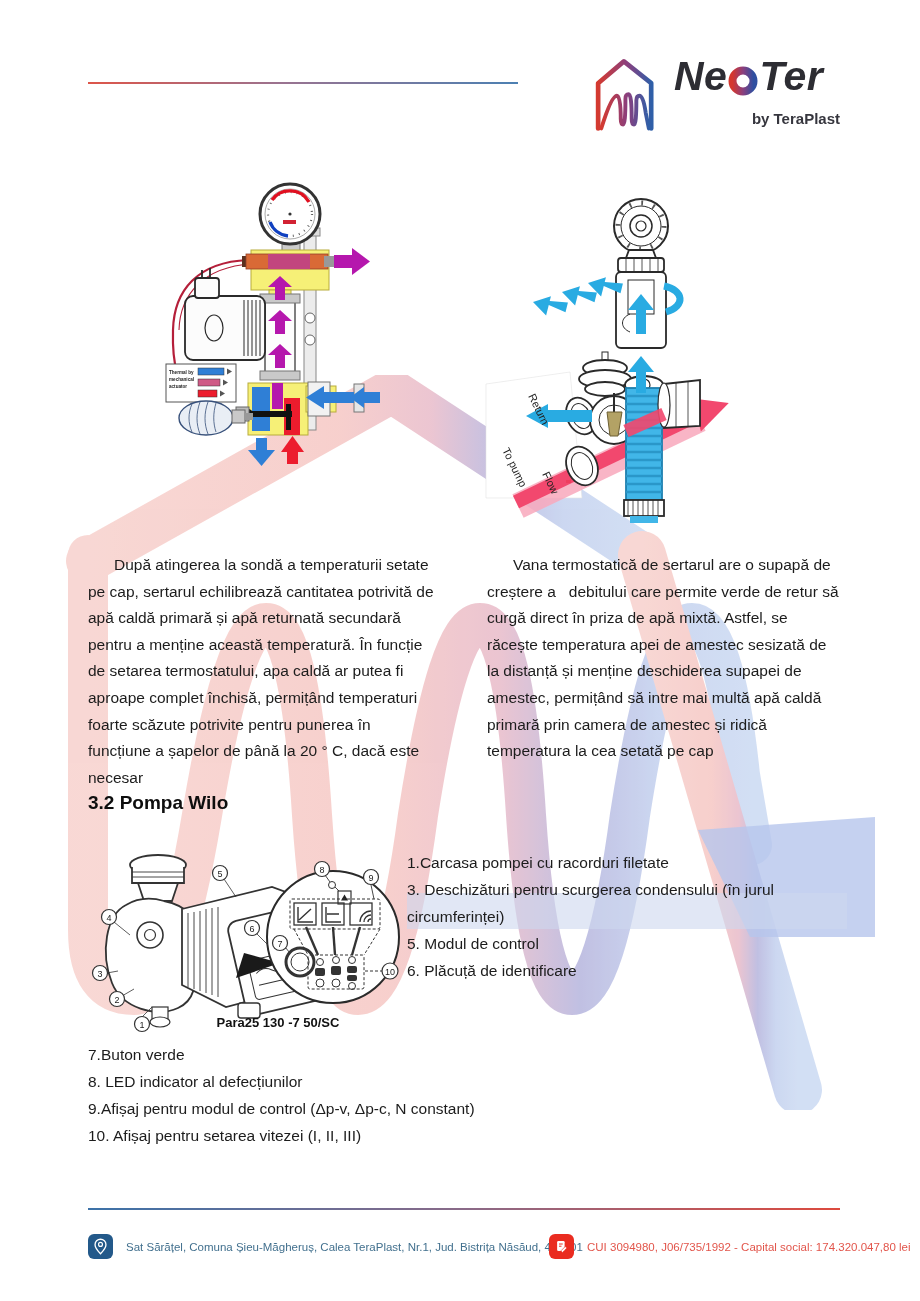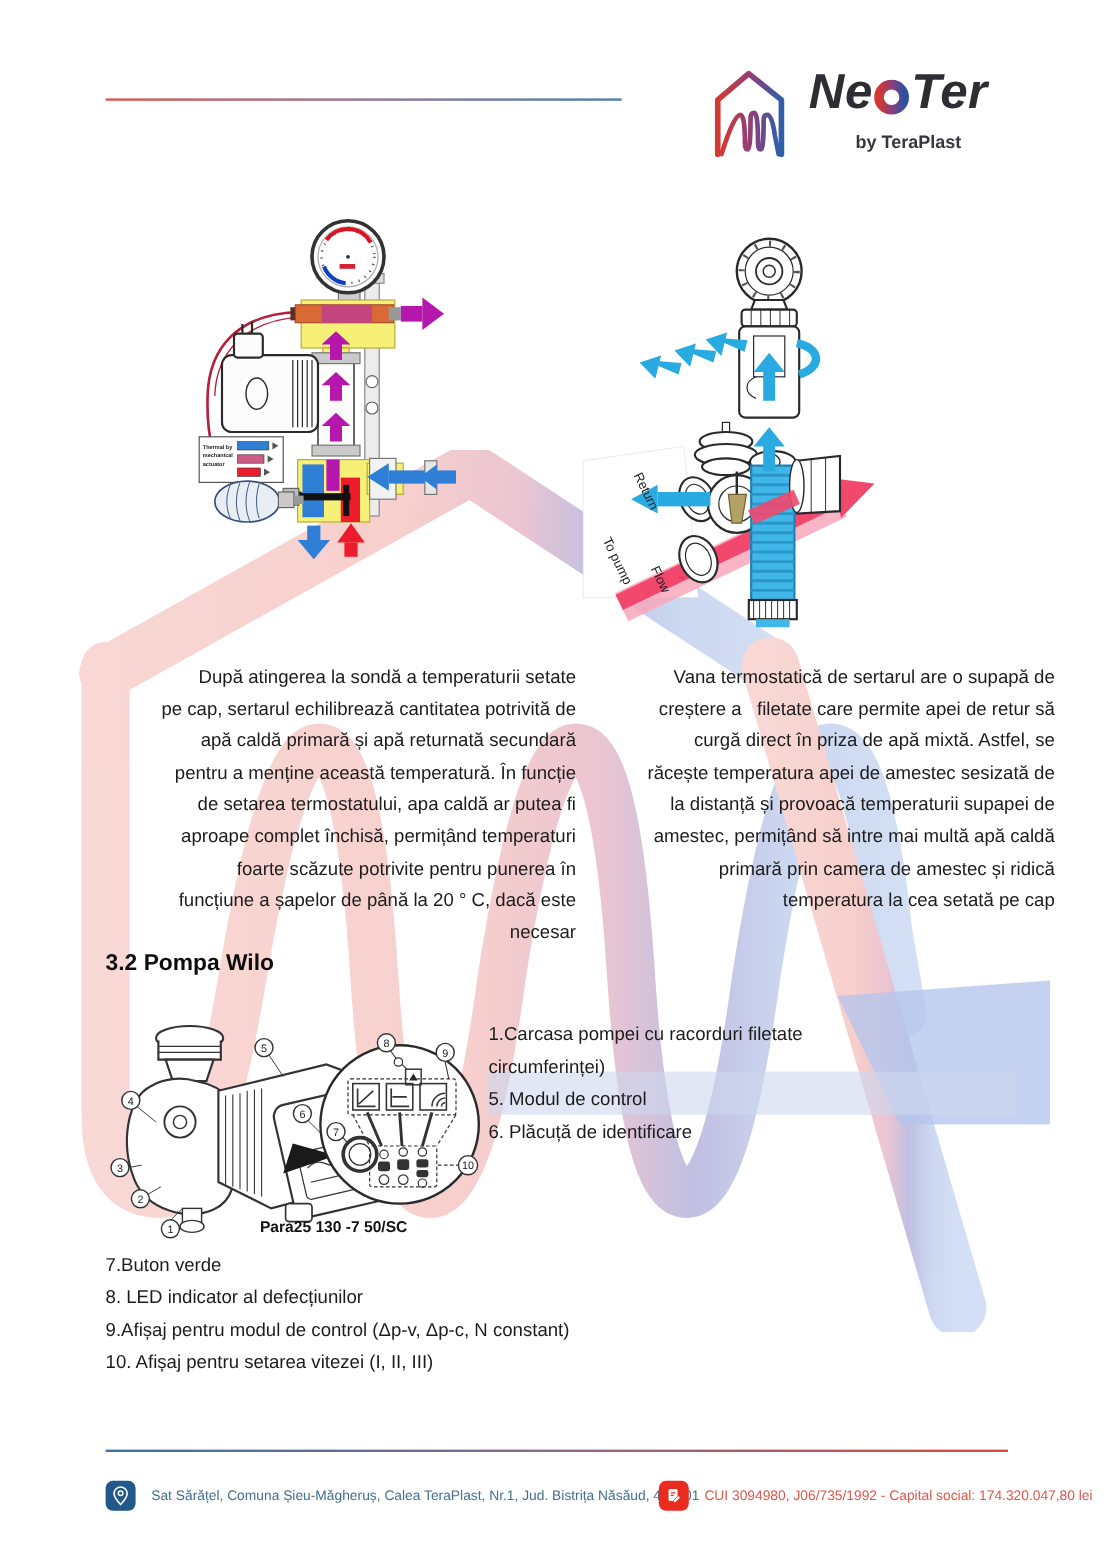--- a/index.html
+++ b/index.html
@@ -9,24 +9,24 @@
   .layer{z-index:2;}
   
   .top-rule{left:88px;top:82px;width:430px;height:2px;z-index:2;
             background:linear-gradient(to right,#dd5549,#9a7390 45%,#4c80b2);}
   .bottom-rule{left:88px;top:1208px;width:752px;height:2px;z-index:2;
             background:linear-gradient(to right,#3c72a8,#8a6a88 50%,#dd4a3e);}
   .brand{left:588px;top:46px;width:260px;height:92px;z-index:3;}
   .brand-line{position:absolute;left:86px;top:10px;display:flex;align-items:flex-end;
               font-size:41px;font-weight:bold;color:#2d2d33;letter-spacing:.5px;line-height:1;font-style:italic;}
   .brand-line .o-svg{margin:0 1px 1px 1px;}
-  .brand-sub{position:absolute;left:86px;top:64px;width:166px;text-align:center;
+  .brand-sub{position:absolute;left:86px;top:64px;width:166px;text-align:right;
              font-size:15px;font-weight:bold;color:#36363e;}
   
-  .para{font-size:15.5px;color:#1c1c1c;z-index:2;text-align:right;}
+  .para{font-size:15.5px;color:#1c1c1c;z-index:2;}
   .para .line{height:26.6px;line-height:26.6px;white-space:pre;}
   .para .line:first-child{text-indent:26px;}
   .heading{left:88px;top:792px;font-size:19px;font-weight:bold;color:#0e0e0e;z-index:2;}
   .list{font-size:15.5px;color:#1c1c1c;z-index:3;}
   .list .line{height:27px;line-height:27px;white-space:pre;}
   
   .footer-item{display:flex;align-items:center;gap:13px;z-index:2;}
   .badge{width:25px;height:25px;border-radius:6px;display:flex;align-items:center;
          justify-content:center;flex:0 0 auto;}
   .badge-blue{background:#23598a;}
@@ -314,24 +314,24 @@
     <div class="line">pentru a menține această temperatură. În funcție</div>
     <div class="line">de setarea termostatului, apa caldă ar putea fi</div>
     <div class="line">aproape complet închisă, permițând temperaturi</div>
     <div class="line">foarte scăzute potrivite pentru punerea în</div>
     <div class="line">funcțiune a șapelor de până la 20 ° C, dacă este</div>
     <div class="line">necesar</div>
   </div>
 
   <div class="abs para" style="left:487px;top:552px;width:392px">
     <div class="line">Vana termostatică de sertarul are o supapă de</div>
-    <div class="line">creștere a   filetate care permite apei de retur să</div>
+    <div class="line">creștere a   debitului care permite verde de retur să</div>
     <div class="line">curgă direct în priza de apă mixtă. Astfel, se</div>
     <div class="line">răcește temperatura apei de amestec sesizată de</div>
-    <div class="line">la distanță și provoacă temperaturii supapei de</div>
+    <div class="line">la distanță și menține deschiderea supapei de</div>
     <div class="line">amestec, permițând să intre mai multă apă caldă</div>
     <div class="line">primară prin camera de amestec și ridică</div>
     <div class="line">temperatura la cea setată pe cap</div>
   </div>
 
   <div class="abs heading">3.2 Pompa Wilo</div>
 
   <svg class="abs layer" style="left:86px;top:843px" width="320" height="200" viewBox="0 0 320 200">
 
     <g fill="#fff" stroke="#333" stroke-width="1.8">
@@ -429,20 +429,21 @@
       <circle cx="285" cy="34" r="7.5" fill="#fff" stroke="#333" stroke-width="1.2"></circle>
       <text x="285" y="37.5">9</text>
       <circle cx="304" cy="128" r="8" fill="#fff" stroke="#333" stroke-width="1.2"></circle>
       <text x="304" y="131.5">10</text>
     </g>
     <text x="192" y="184" text-anchor="middle" font-size="13" font-weight="600" fill="#111">Para25 130 -7 50/SC</text>
   </svg>
 
   <div class="abs list" style="left:407px;top:849px;width:470px">
     <div class="line">1.Carcasa pompei cu racorduri filetate</div>
+    <div class="line">3. Deschizături pentru scurgerea condensului (în jurul</div>
     <div class="line">circumferinței)</div>
     <div class="line">5. Modul de control</div>
     <div class="line">6. Plăcuță de identificare</div>
   </div>
 
   <div class="abs list" style="left:88px;top:1041px;width:480px">
     <div class="line">7.Buton verde</div>
     <div class="line">8. LED indicator al defecțiunilor</div>
     <div class="line">9.Afișaj pentru modul de control (Δp-v, Δp-c, N constant)</div>
     <div class="line">10. Afișaj pentru setarea vitezei (I, II, III)</div>

